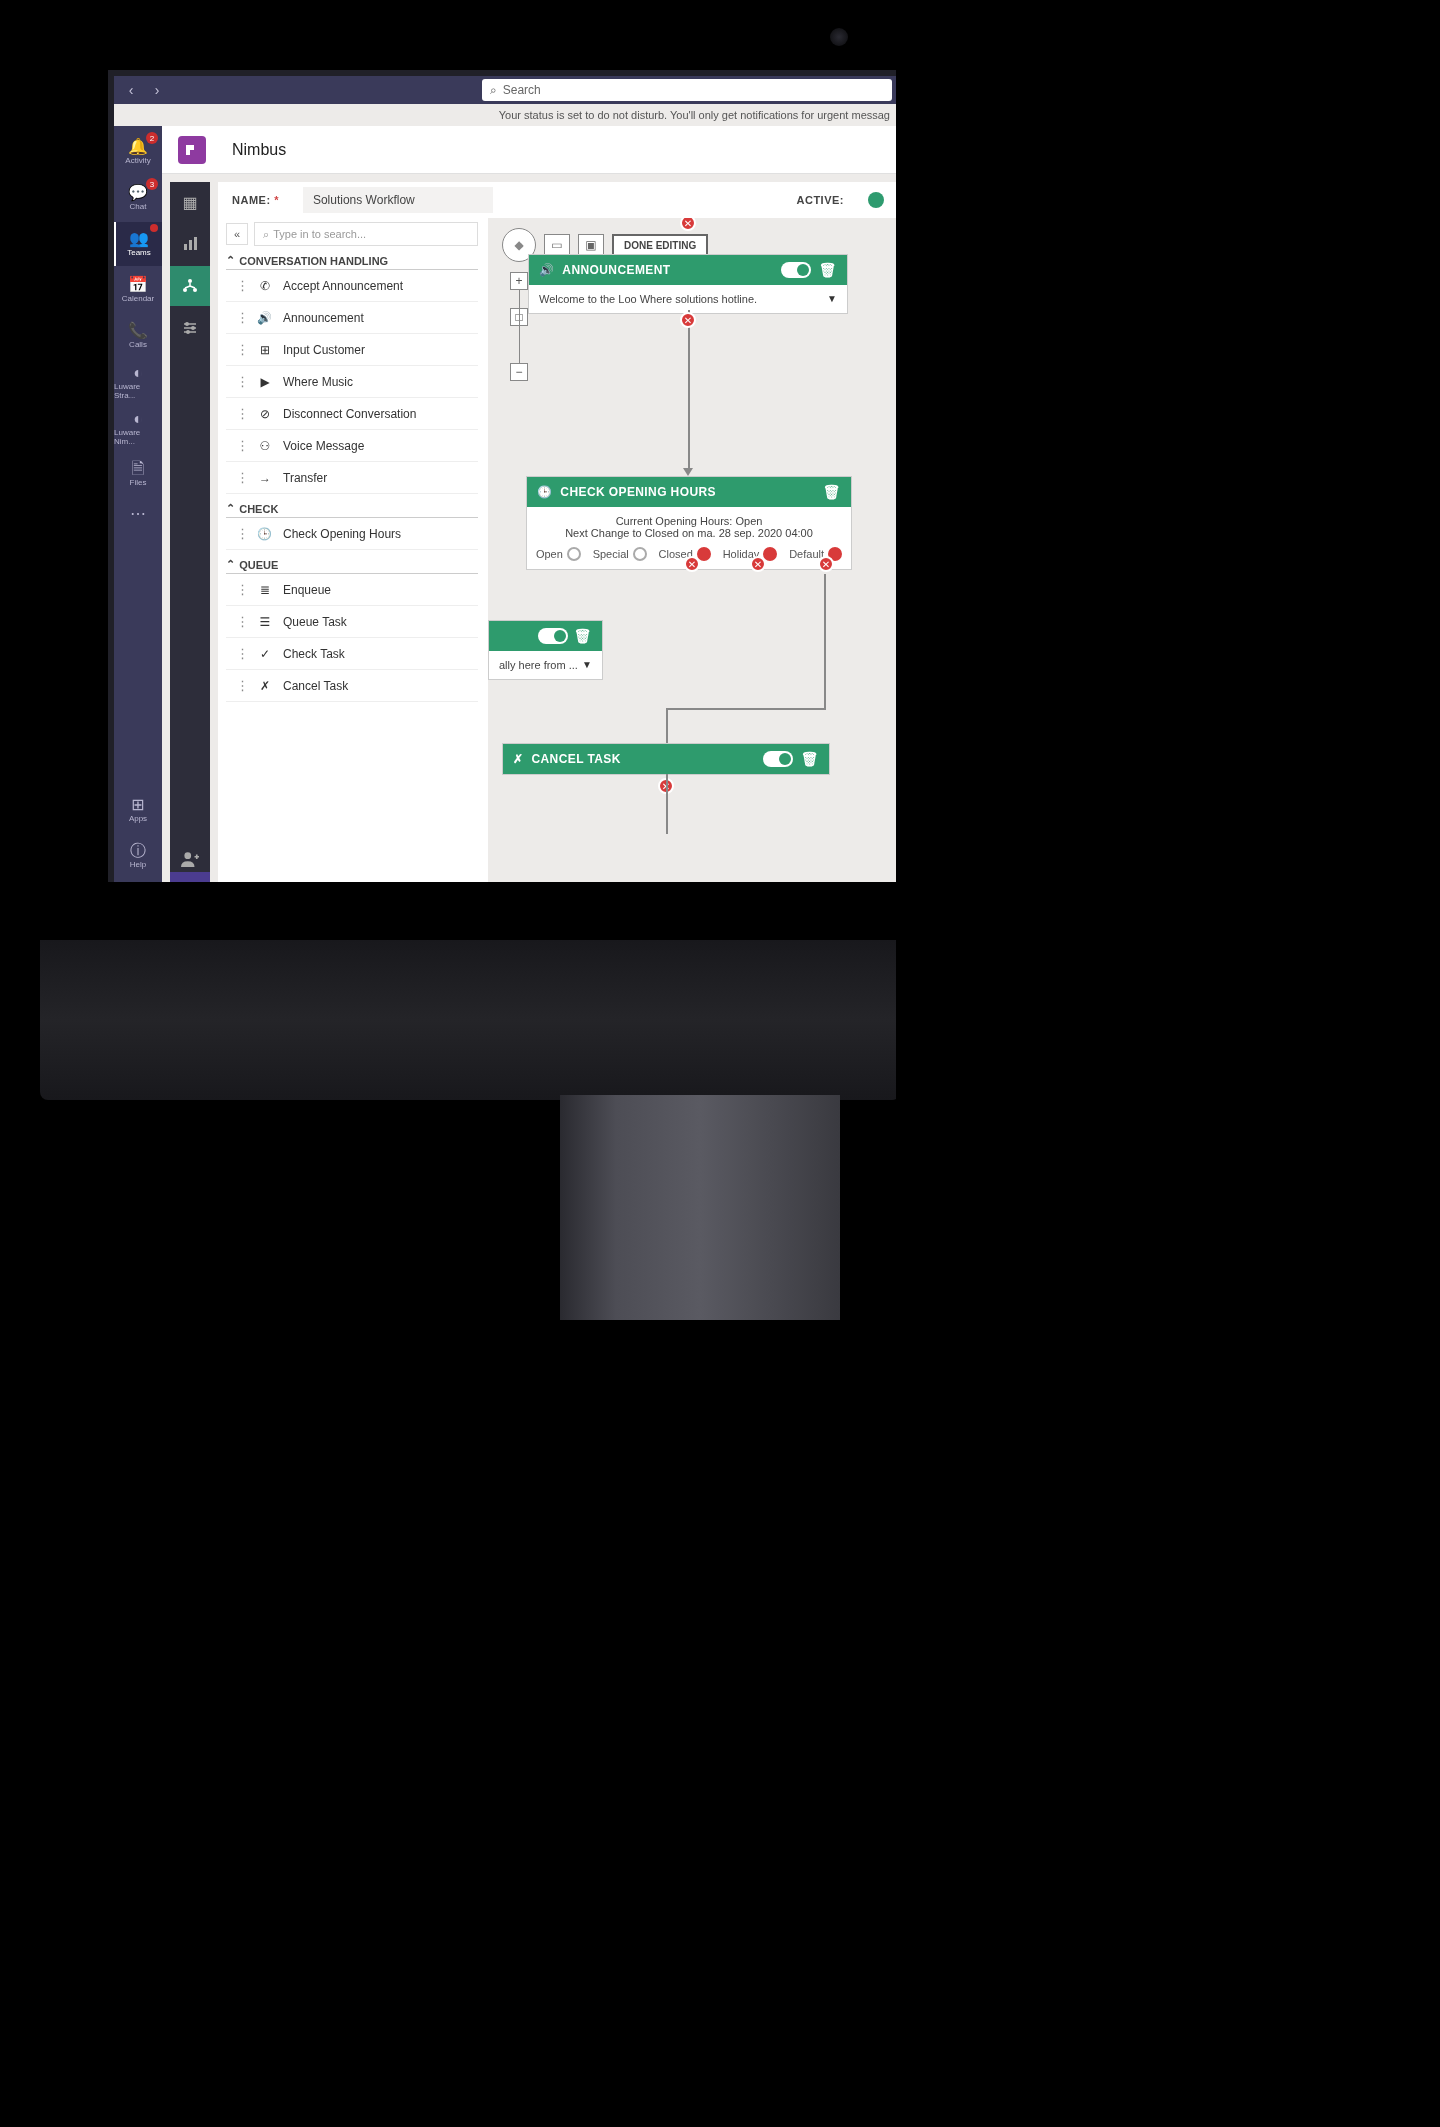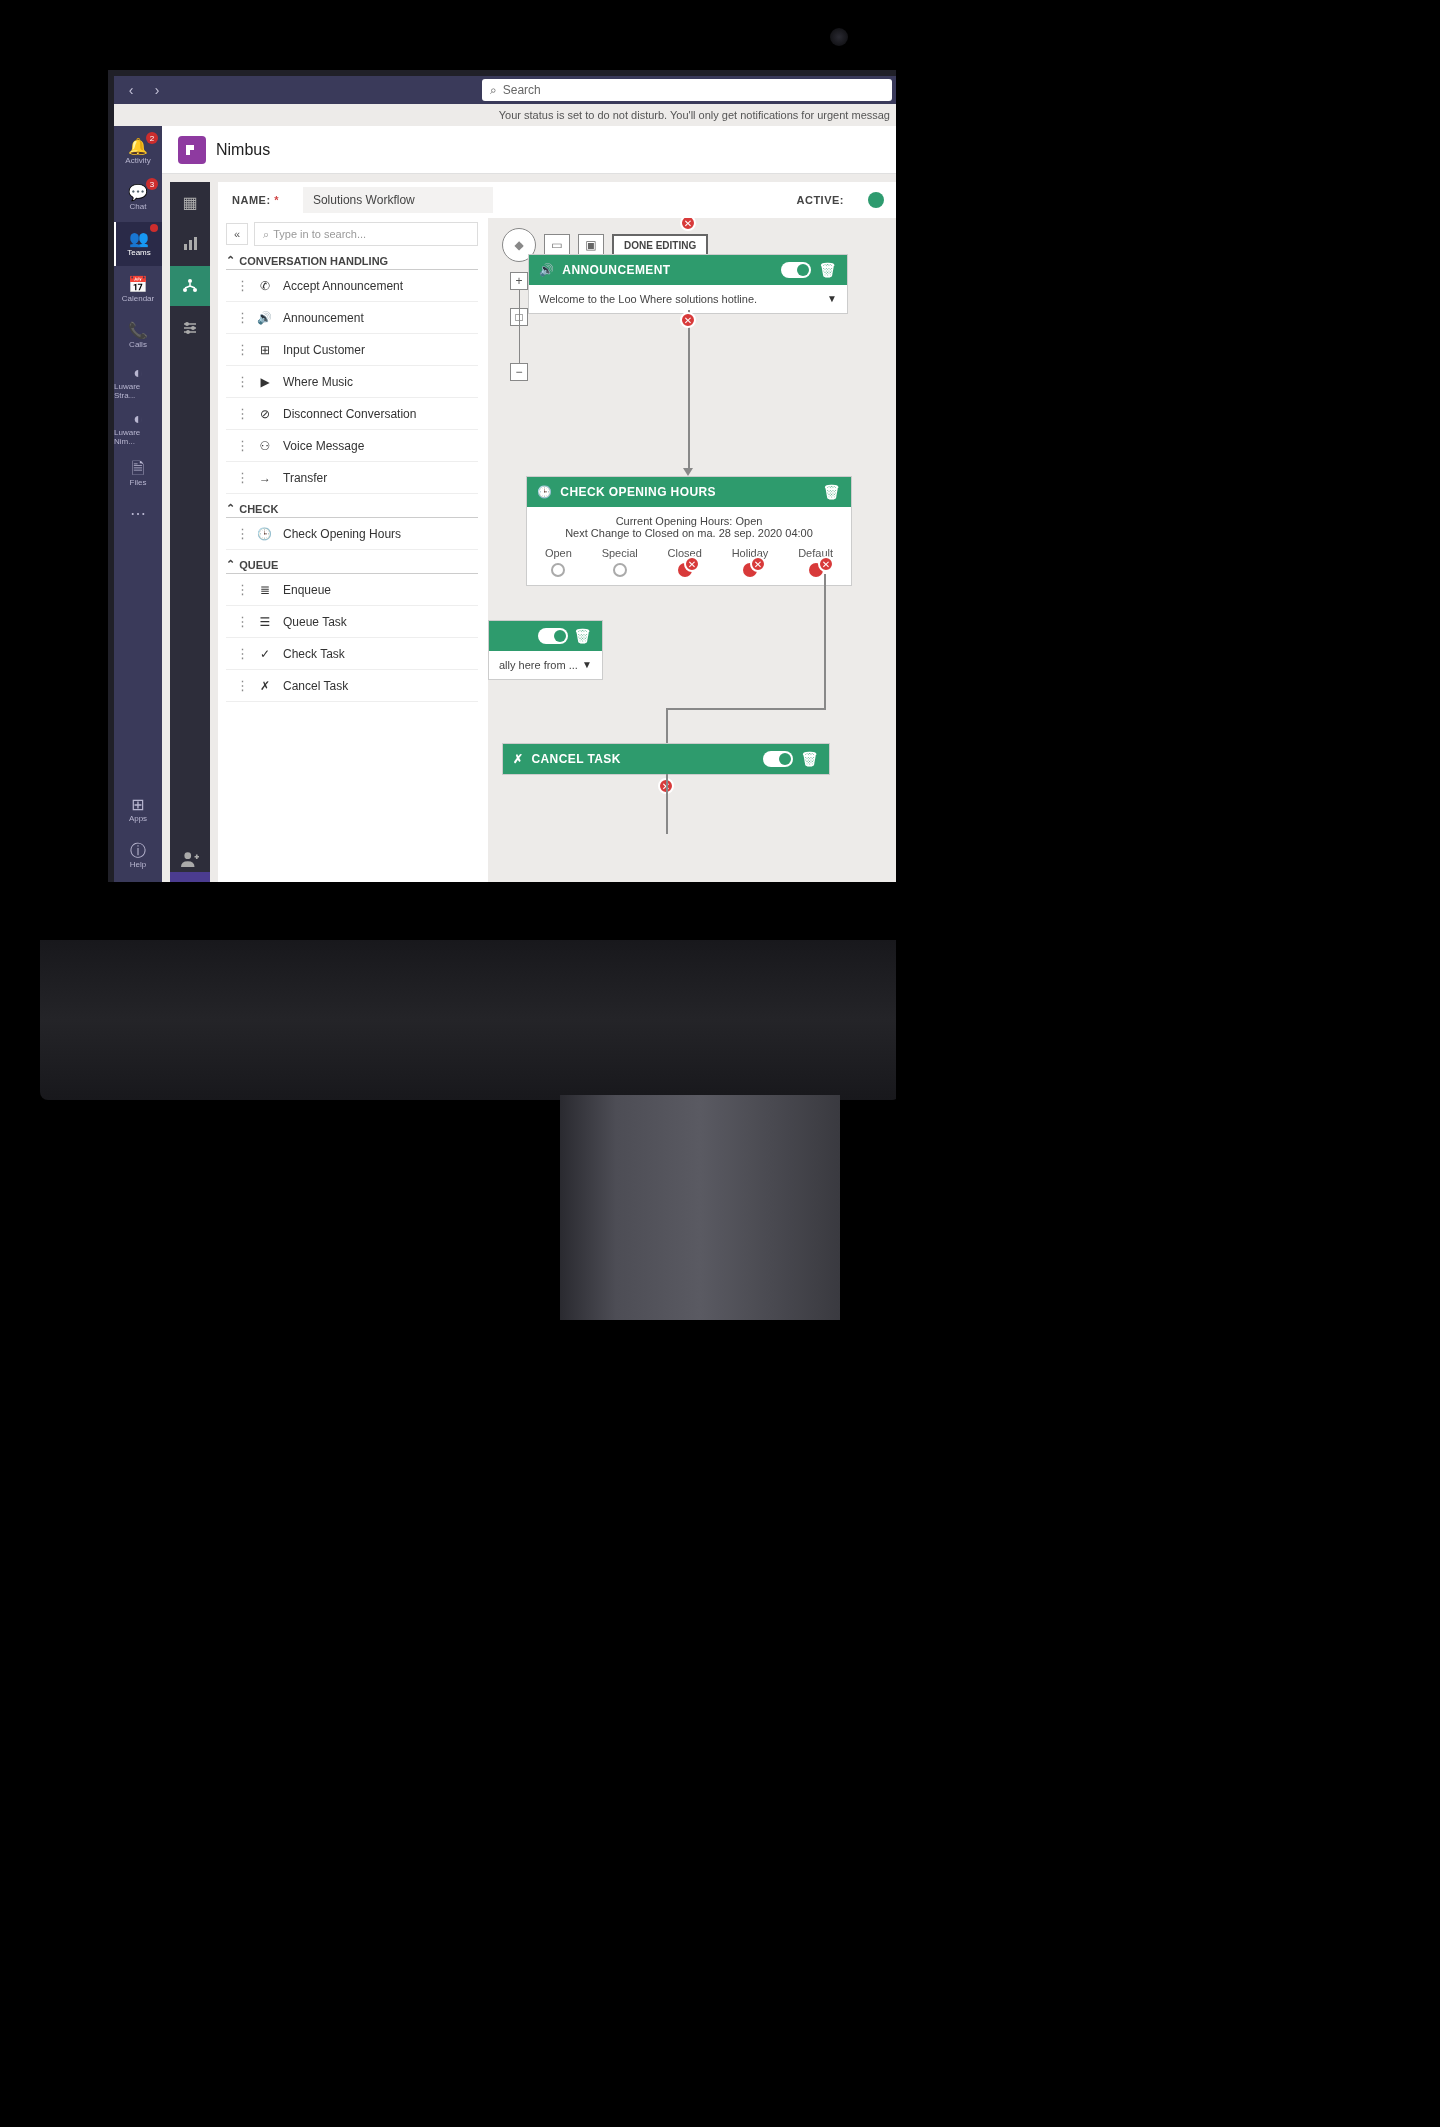--- a/index.html
+++ b/index.html
@@ -166,21 +166,21 @@
 }
 .nimbus-logo {
   width: 28px; height: 28px;
   background: #8e3aa0;
   border-radius: 4px;
   display: flex;
   align-items: center;
   justify-content: center;
   color: #fff;
 }
-.nimbus-title { font-size: 16px; font-weight: 500; color: #222; }
+.nimbus-title { font-size: 16px; font-weight: 500; color: #222; margin-left: 16px; }
 
 .nimbus-body {
   flex: 1;
   display: flex;
   background: #EDEBE9;
   padding-top: 8px;
 }
 
 
 .nimbus-sidebar {
@@ -390,21 +390,21 @@
 }
 .node-body .caret { position: absolute; right: 10px; top: 8px; color: #333; font-size: 10px; }
 
 .branch-row {
   display: flex;
   padding: 6px 8px 8px 8px;
   gap: 10px;
   justify-content: space-around;
   font-size: 11px;
 }
-.branch { display: flex; flex-direction: column; align-items: center; gap: 4px; color: #555; }
+.branch { display: flex; flex-direction: row; align-items: center; gap: 4px; color: #555; }
 .branch .circle { width: 14px; height: 14px; border: 2px solid #aaa; border-radius: 50%; position: relative; }
 .branch .circle.red { border-color: #d83a3a; background: #d83a3a; }
 
 
 .vline { position: absolute; width: 2px; background: #888; }
 .hline { position: absolute; height: 2px; background: #888; }
 .arrow-down {
   position: absolute;
   width: 0; height: 0;
   border-left: 5px solid transparent;

